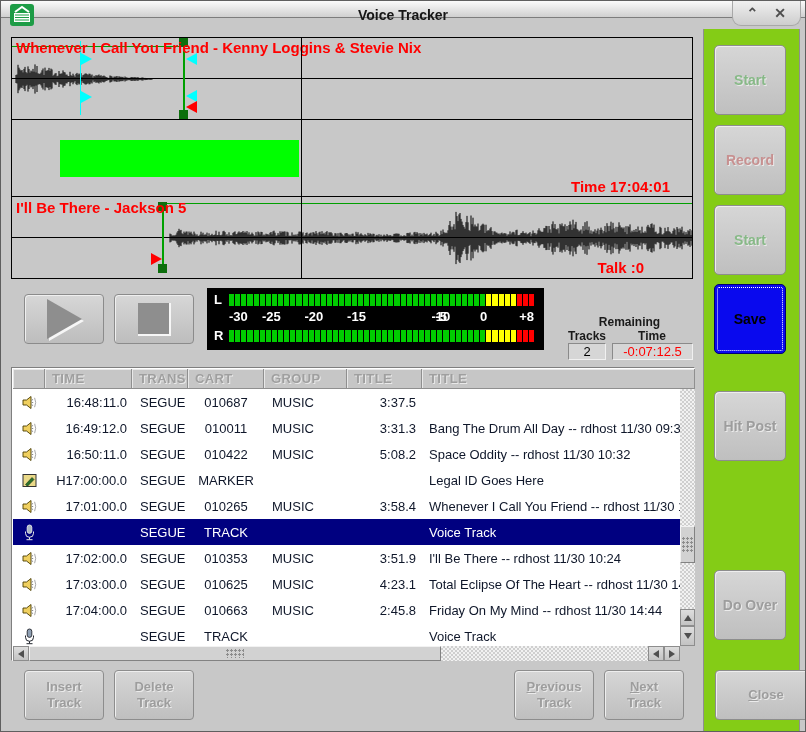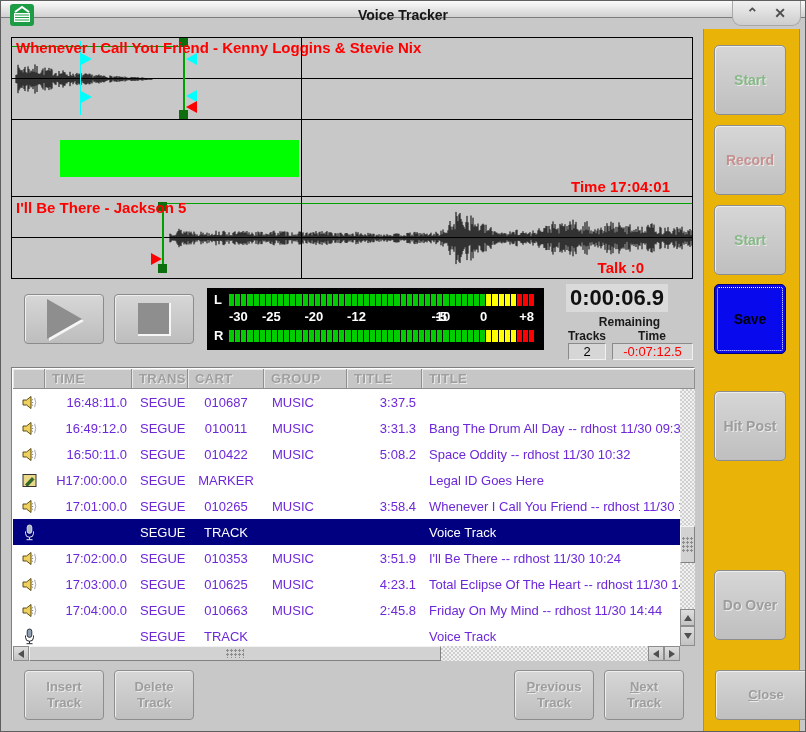--- a/index.html
+++ b/index.html
@@ -55,21 +55,21 @@
   .elapsed{position:absolute;left:565px;top:283px;width:102px;height:28px;background:#dadada;display:flex;align-items:center;justify-content:center;font-weight:700;font-size:22px;color:#101010}
   .slabel{position:absolute;font-size:12px;font-weight:700;color:#1a1a1a;text-align:center}
   .sunken{position:absolute;top:342px;height:17px;background:#d6d6d6;border-top:1px solid #8a8a8a;border-left:1px solid #8a8a8a;border-bottom:1px solid #f0f0f0;border-right:1px solid #f0f0f0;display:flex;align-items:center;justify-content:center;font-size:13px;overflow:hidden}
 
   
   .logtable{position:absolute;left:10px;top:366px;width:684px;height:294px;border-top:1px solid #7f7f7f;border-left:1px solid #7f7f7f;border-bottom:1px solid #f2f2f2;border-right:1px solid #f2f2f2;background:#fff}
   .loghead{position:absolute;left:1px;top:1px;width:682px;height:20px;background:#c6c6c6;display:flex;box-shadow:inset 0 1px 0 #e9e9e9;border-bottom:1px solid #8f8f8f}
   .hc{flex:none;height:100%;display:flex;align-items:center;padding-left:6px;border-left:1px solid #e8e8e8;border-right:1px solid #8f8f8f;color:#9f9f9f;font-weight:700;font-size:13px;letter-spacing:.4px;text-shadow:1px 1px 0 #e9e9e9;white-space:nowrap;overflow:hidden}
   .hc.grow{flex:1}
   #log-rows{position:absolute;left:1px;top:21px;width:667px;height:257px;background:#fff;overflow:hidden}
-  .lr{display:flex;align-items:center;height:26px;font-size:13px;color:#6d28d9;background:#fff}
+  .lr{display:flex;align-items:center;height:26px;font-size:13px;color:#0f172a;background:#fff}
   .lr.sel{background:#000080;color:#fff}
   .c-icon{width:32px;flex:none;display:flex;justify-content:center}
   .c-time{width:87px;flex:none;text-align:right;padding-right:5px;white-space:nowrap}
   .c-trans{width:56px;flex:none;padding-left:8px}
   .c-cart{width:76px;flex:none;text-align:center}
   .c-group{width:83px;flex:none;padding-left:8px}
   .c-length{width:75px;flex:none;text-align:right;padding-right:6px}
   .c-title{flex:1;padding-left:7px;white-space:nowrap;overflow:hidden}
 
   .checker{background:#f2f2f2;background-image:linear-gradient(45deg,#cfcfcf 25%,transparent 25%,transparent 75%,#cfcfcf 75%),linear-gradient(45deg,#cfcfcf 25%,transparent 25%,transparent 75%,#cfcfcf 75%);background-size:4px 4px;background-position:0 0,2px 2px}
@@ -78,21 +78,21 @@
   .corner{position:absolute;left:668px;top:278px;width:15px;height:15px;background:#c8c8c8}
   .thumb{position:absolute;background:#d2d2d2;border-top:1px solid #f2f2f2;border-left:1px solid #f2f2f2;border-bottom:1px solid #828282;border-right:1px solid #828282;display:flex;align-items:center;justify-content:center}
   .grip{background-image:radial-gradient(circle at 1.5px 1.5px,#8c8c8c 1px,transparent 1.1px);background-size:4px 4px}
   .sbn{position:absolute;background:linear-gradient(#dedede,#c3c3c3);border:1px solid #8d8d8d;display:flex;align-items:center;justify-content:center}
   .t-up{width:0;height:0;border-left:4px solid transparent;border-right:4px solid transparent;border-bottom:6px solid #4f4f4f}
   .t-down{width:0;height:0;border-left:4px solid transparent;border-right:4px solid transparent;border-top:6px solid #4f4f4f}
   .t-left{width:0;height:0;border-top:4px solid transparent;border-bottom:4px solid transparent;border-right:6px solid #4f4f4f}
   .t-right{width:0;height:0;border-top:4px solid transparent;border-bottom:4px solid transparent;border-left:6px solid #4f4f4f}
 
   
-  .rpanel{position:absolute;left:702px;top:28px;width:97px;height:704px;background:#eab308;border-left:1px solid #8f8f8f;border-right:1px solid #8f8f8f}
+  .rpanel{position:absolute;left:702px;top:28px;width:97px;height:704px;background:#84cc16;border-left:1px solid #8f8f8f;border-right:1px solid #8f8f8f}
   .sbtn{position:absolute;left:10px;width:72px;height:70px;border:1px solid #8d8d8d;border-radius:5px;background:linear-gradient(#d6d6d6,#bfbfbf);box-shadow:inset 1px 1px 0 #eee;display:flex;align-items:center;justify-content:center;font-weight:700;font-size:14px;text-align:center;white-space:nowrap}
   .st-green{color:#87b987;text-shadow:1px 1px 0 #eaeaea}
   .st-red{color:#c79090;text-shadow:1px 1px 0 #eaeaea}
   .st-dis{color:#9d9d9d;text-shadow:1px 1px 0 #ebebeb}
   .st-save{background:#0909ee;border-color:#000070;box-shadow:none;outline:1px dotted #fff;outline-offset:-4px;color:#000}
   .bbtn{position:absolute;top:669px;width:80px;height:50px;border:1px solid #8d8d8d;border-radius:4px;background:linear-gradient(#d6d6d6,#bfbfbf);box-shadow:inset 1px 1px 0 #eee;display:flex;flex-direction:column;align-items:center;justify-content:center;font-weight:700;font-size:13px;line-height:1.25;color:#9d9d9d;text-shadow:1px 1px 0 #ebebeb;text-align:center}
 </style>
 </head>
 <body>
 
@@ -214,21 +214,21 @@
         <span class="seg" style="background: rgb(255, 255, 0);"></span>
         <span class="seg" style="background: rgb(255, 255, 0);"></span>
         <span class="seg" style="background: rgb(255, 0, 0);"></span>
         <span class="seg" style="background: rgb(255, 0, 0);"></span>
         <span class="seg" style="background: rgb(255, 0, 0);"></span>
       </div>
     <div class="mscale" id="meter-scale">
         <span class="mtick first" style="left: 0px;">-30</span>
         <span class="mtick" style="left: 13.9%;">-25</span>
         <span class="mtick" style="left: 27.8%;">-20</span>
-        <span class="mtick" style="left: 41.8%;">-12</span>
+        <span class="mtick" style="left: 41.8%;">-15</span>
         <span class="mtick" style="left: 55.7%; margin-left: 42px;">-10</span>
         <span class="mtick" style="left: 69.6%;">-5</span>
         <span class="mtick" style="left: 83.5%;">0</span>
         <span class="mtick last" style="right: 0px;">+8</span>
       </div>
     <span class="chan" style="top:40px">R</span>
     <div class="segrow" style="top:42px" id="meter-r">
         <span class="seg" style="background: rgb(0, 204, 0);"></span>
         <span class="seg" style="background: rgb(0, 204, 0);"></span>
         <span class="seg" style="background: rgb(0, 204, 0);"></span>
@@ -275,21 +275,20 @@
         <span class="seg" style="background: rgb(255, 255, 0);"></span>
         <span class="seg" style="background: rgb(255, 255, 0);"></span>
         <span class="seg" style="background: rgb(255, 255, 0);"></span>
         <span class="seg" style="background: rgb(255, 255, 0);"></span>
         <span class="seg" style="background: rgb(255, 0, 0);"></span>
         <span class="seg" style="background: rgb(255, 0, 0);"></span>
         <span class="seg" style="background: rgb(255, 0, 0);"></span>
       </div>
   </div>
 
-  <div class="elapsed">0:00:06.9</div>
   <div class="slabel" style="left:565px;top:314px;width:127px">Remaining</div>
   <div class="slabel" style="left:561px;top:328px;width:50px">Tracks</div>
   <div class="slabel" style="left:626px;top:328px;width:50px">Time</div>
   <div class="sunken" style="left:567px;width:38px">2</div>
   <div class="sunken" style="left:611px;width:81px;color:#ff0000">-0:07:12.5</div>
 
   <div class="logtable">
     <div class="loghead" id="log-head">
         <span class="hc" style="width: 32px;"></span>
         <span class="hc" style="width: 87px;">TIME</span>

